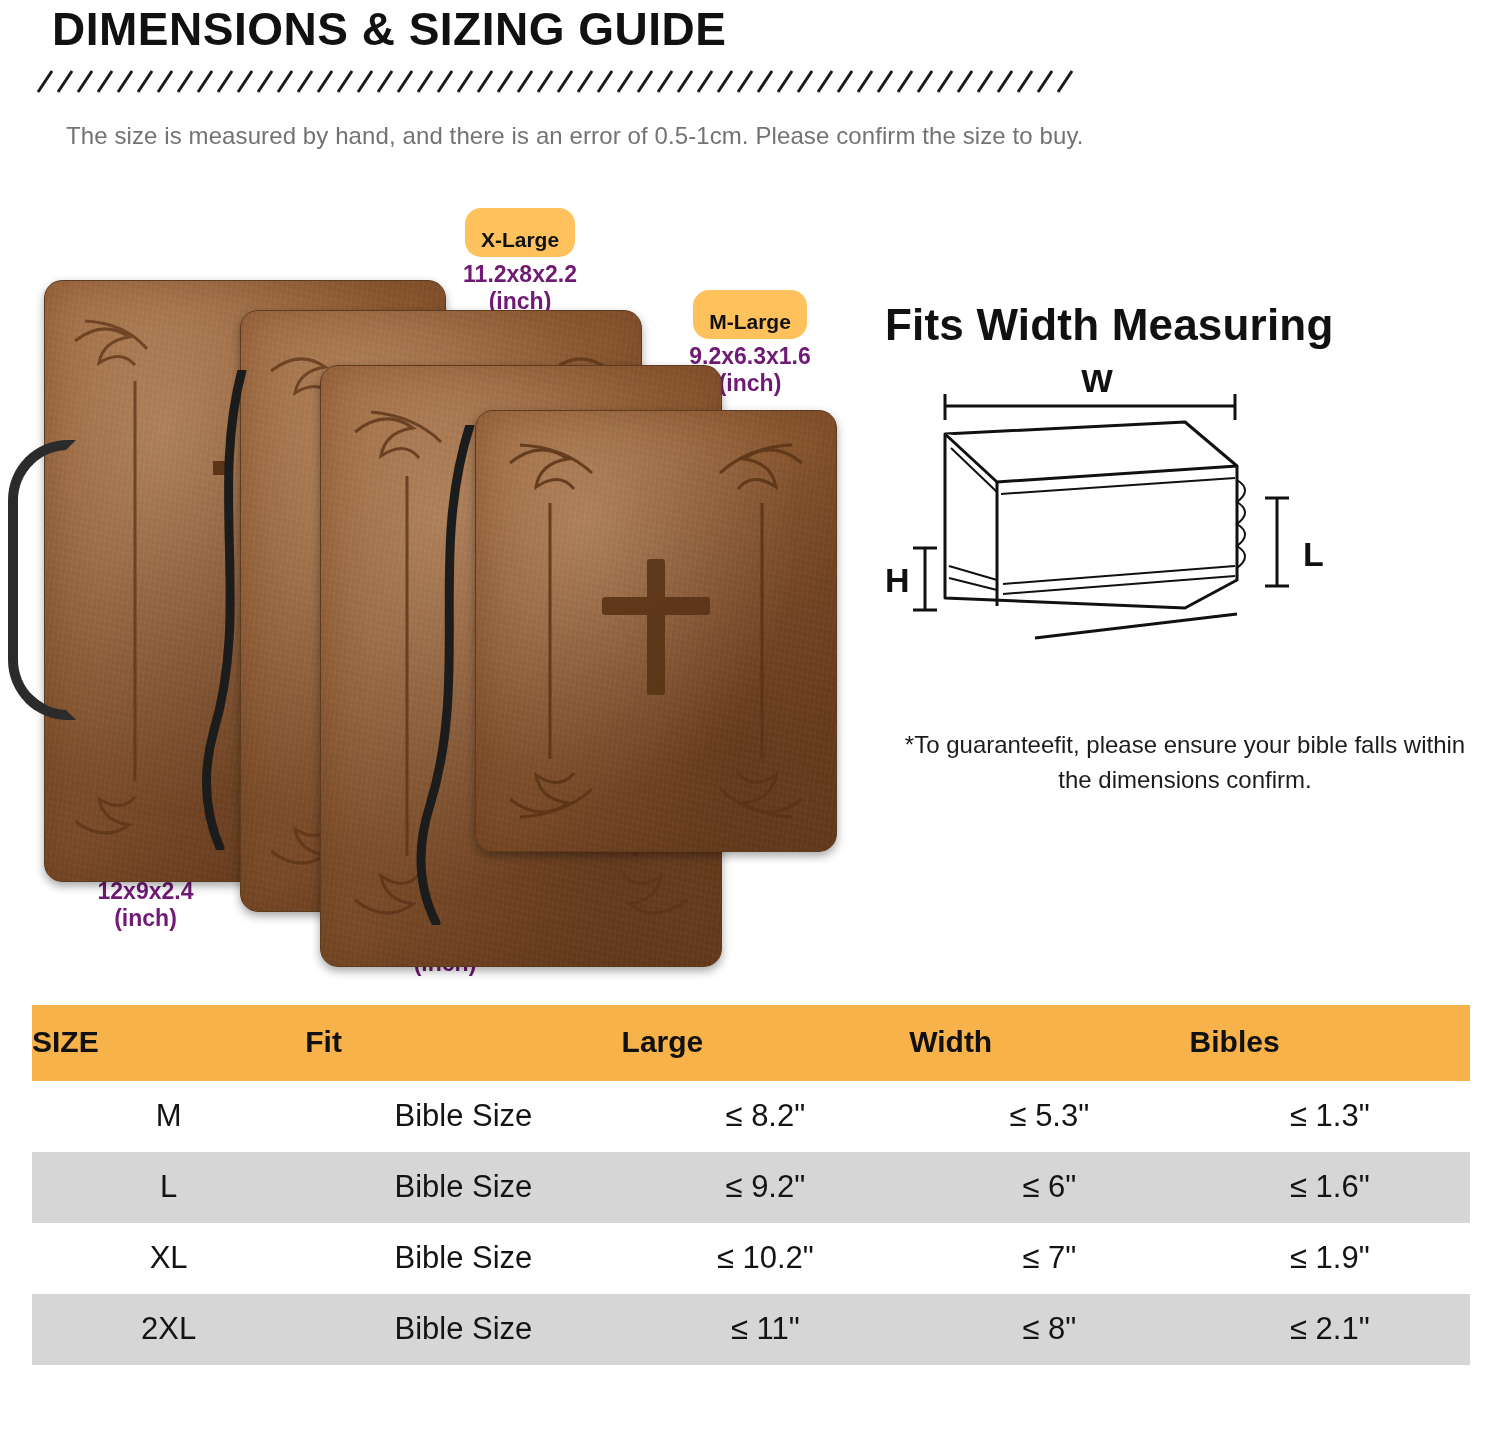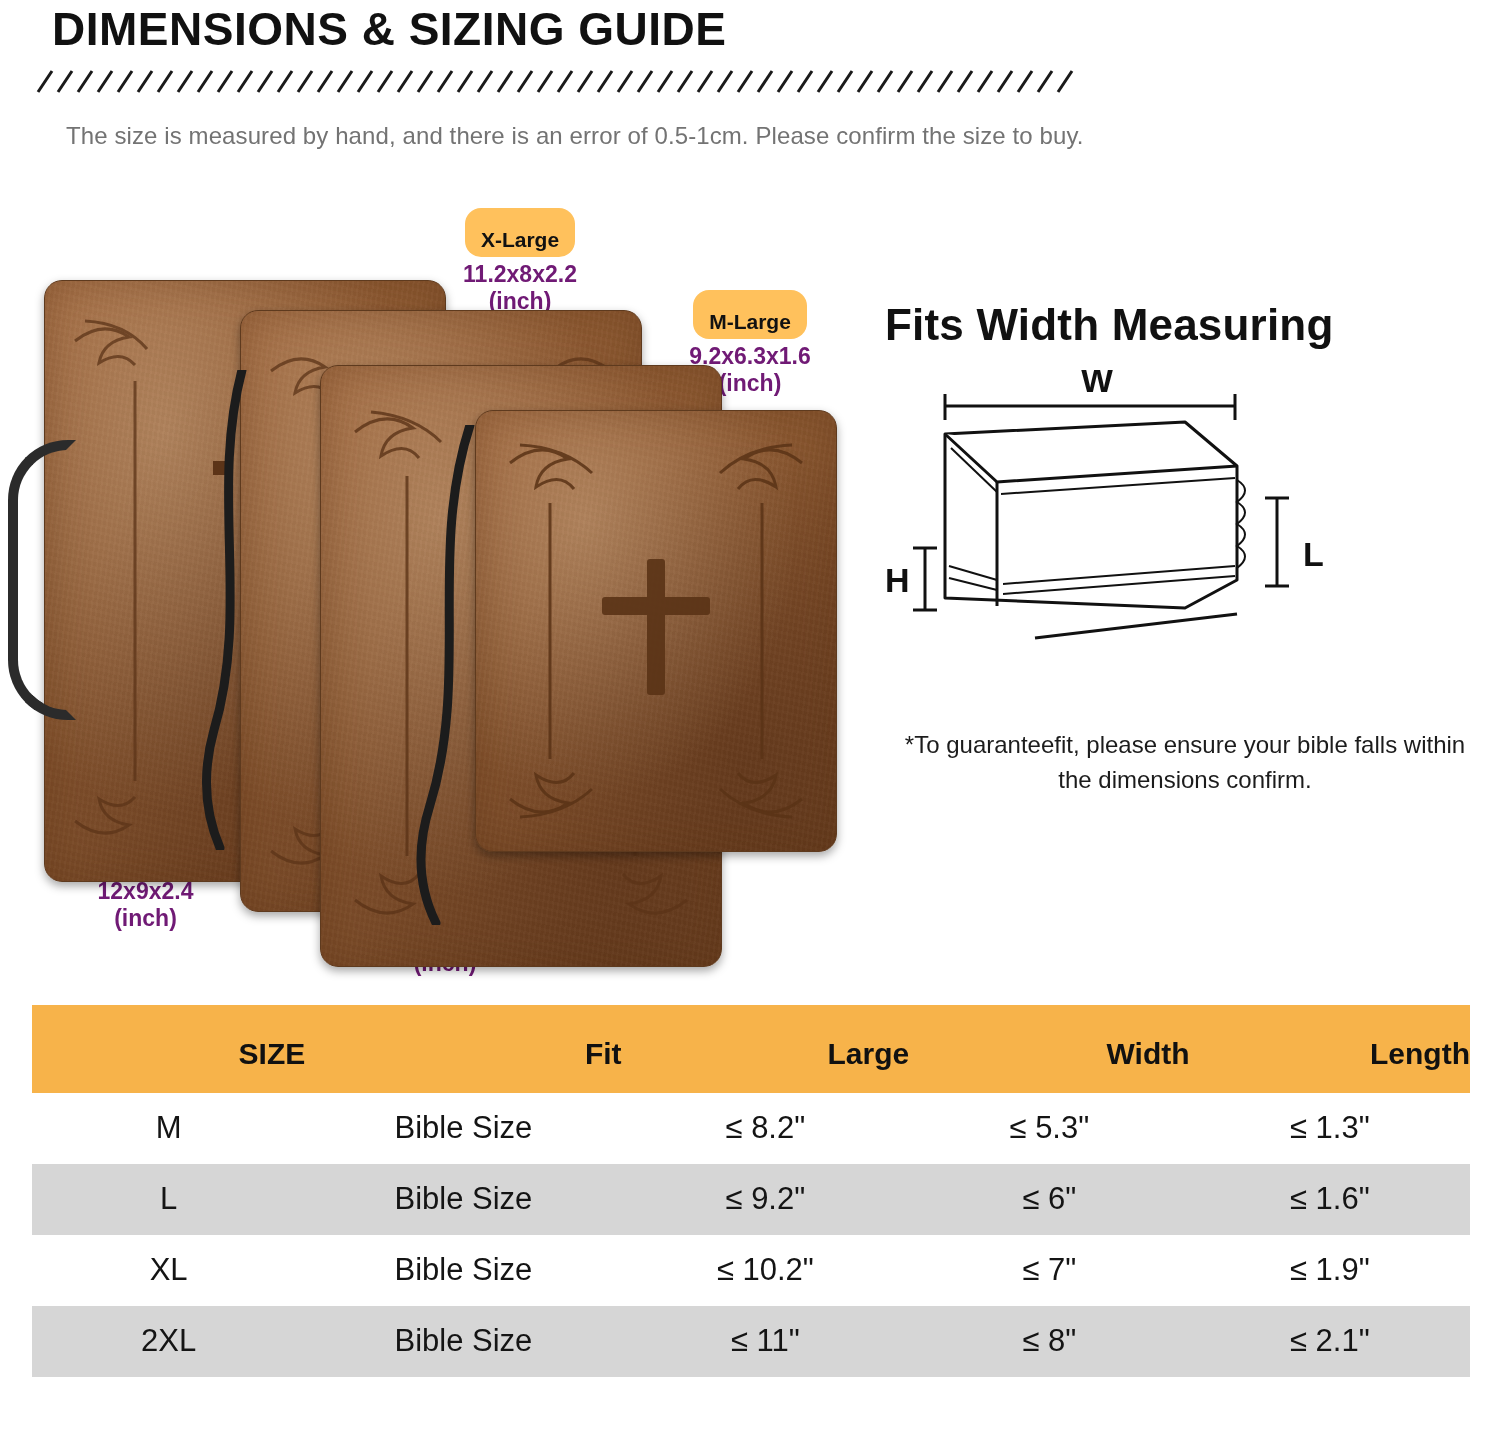--- a/index.html
+++ b/index.html
@@ -155,22 +155,22 @@
     top: 1005px;
     width: 1438px;
     border-collapse: collapse;
     table-layout: fixed;
   }
   .size-table th {
     background: #f7b34a;
     color: #111;
     font-size: 30px;
     font-weight: bold;
-    padding: 32px 0 22px;
-    text-align: right;
+    padding: 20px 0 22px;
+    text-align: left;
     border: none;
   }
   .size-table td {
     font-size: 31px;
     text-align: center;
     padding: 17px 0 18px;
     color: #141414;
   }
   .size-table tbody tr:nth-child(odd) td { background: #ffffff; }
   .size-table tbody tr:nth-child(even) td { background: #d6d6d6; }
@@ -409,21 +409,21 @@
       <col class="col-len">
       <col class="col-wid">
       <col class="col-hei">
   </colgroup>
   <thead>
     <tr>
       <th>SIZE</th>
       <th>Fit</th>
       <th>Large</th>
       <th>Width</th>
-      <th>Length</th>
+      <th>Bibles</th>
     </tr>
   </thead>
   <tbody>
     <tr>
       <td>M</td>
       <td>Bible Size</td>
       <td>≤ 8.2"</td>
       <td>≤ 5.3"</td>
       <td>≤ 1.3"</td>
     </tr>

